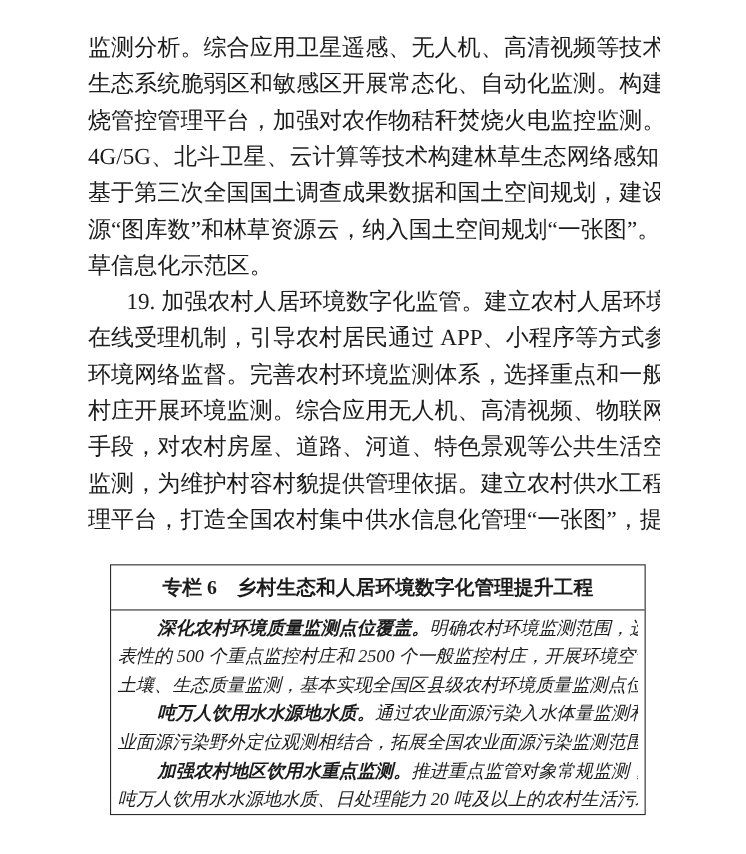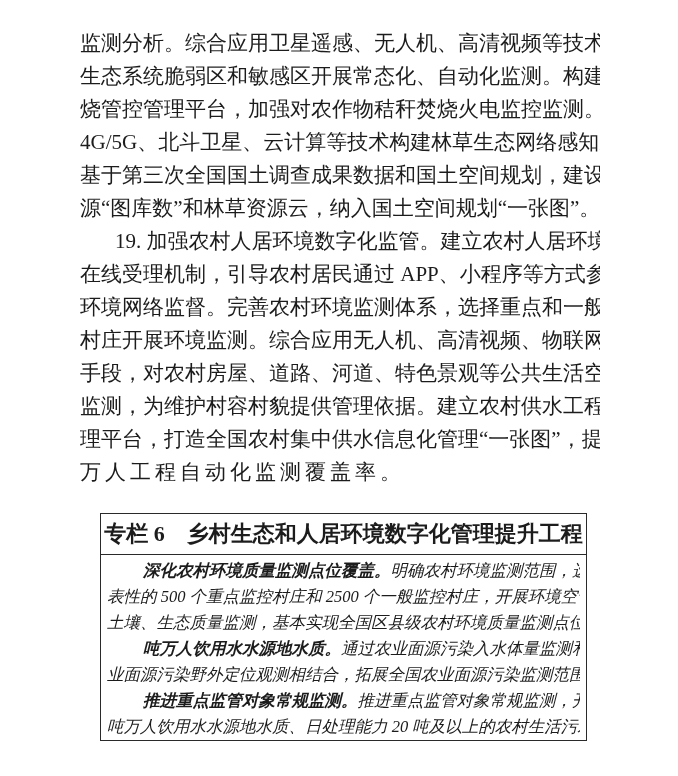--- a/index.html
+++ b/index.html
@@ -47,21 +47,21 @@
     border: 1.5px solid #2a2a2a;
     box-sizing: border-box;
     background: #ffffff;
   }
   .callout-header {
     height: 40px;
     line-height: 40px;
     border-bottom: 1.5px solid #2a2a2a;
     text-align: center;
     font-weight: bold;
-    font-size: 22px;
+    font-size: 18px;
     white-space: nowrap;
     overflow: hidden;
   }
   .callout-body {
     padding: 3px 6px 0 6px;
     font-style: italic;
   }
   .box-line {
     height: 26px;
     line-height: 26px;
@@ -83,51 +83,51 @@
 
   <div class="text-column">
 
     <div>
       <div class="body-line"><span>监测分析。综合应用卫星遥感、无人机、高清视频等技术对农村</span></div>
       <div class="body-line"><span>生态系统脆弱区和敏感区开展常态化、自动化监测。构建秸秆焚</span></div>
       <div class="body-line"><span>烧管控管理平台，加强对农作物秸秆焚烧火电监控监测。利用</span></div>
       <div class="body-line"><span>4G/5G、北斗卫星、云计算等技术构建林草生态网络感知系统。</span></div>
       <div class="body-line"><span>基于第三次全国国土调查成果数据和国土空间规划，建设林草资</span></div>
       <div class="body-line"><span>源“图库数”和林草资源云，纳入国土空间规划“一张图”。建设林</span></div>
+      <div class="body-line"><span>草信息化示范区。</span></div>
     </div>
 
     <div>
       <div class="body-line first-line-indent"><span class="lead-bold">19. 加强农村人居环境数字化监管。</span><span>建立农村人居环境问题</span></div>
       <div class="body-line"><span>在线受理机制，引导农村居民通过 APP、小程序等方式参与人居</span></div>
       <div class="body-line"><span>环境网络监督。完善农村环境监测体系，选择重点和一般类监控</span></div>
       <div class="body-line"><span>村庄开展环境监测。综合应用无人机、高清视频、物联网等技术</span></div>
       <div class="body-line"><span>手段，对农村房屋、道路、河道、特色景观等公共生活空间进行</span></div>
       <div class="body-line"><span>监测，为维护村容村貌提供管理依据。建立农村供水工程数字管</span></div>
       <div class="body-line"><span>理平台，打造全国农村集中供水信息化管理“一张图”，提升千吨</span></div>
-      <div class="body-line spread"><span>万人工程自动化监测覆盖率。</span></div>
     </div>
 
   </div>
 
   <div class="callout-box">
     <div class="callout-header">专栏 6　乡村生态和人居环境数字化管理提升工程</div>
     <div class="callout-body">
 
       <div>
         <div class="box-line box-indent"><span class="lead-bold">深化农村环境质量监测点位覆盖。</span><span>明确农村环境监测范围，选择全国有代</span></div>
         <div class="box-line"><span>表性的 500 个重点监控村庄和 2500 个一般监控村庄，开展环境空气、地表水、</span></div>
         <div class="box-line"><span>土壤、生态质量监测，基本实现全国区县级农村环境质量监测点位全覆盖。</span></div>
       </div>
 
       <div>
         <div class="box-line box-indent"><span class="lead-bold">吨万人饮用水水源地水质。</span><span>通过农业面源污染入水体量监测和小流域农</span></div>
         <div class="box-line"><span>业面源污染野外定位观测相结合，拓展全国农业面源污染监测范围。</span></div>
       </div>
 
       <div>
-        <div class="box-line box-indent"><span class="lead-bold">推进重点监管对象常规监测。</span><span>推进重点监管对象常规监测，开展农村千</span></div>
+        <div class="box-line box-indent"><span class="lead-bold">加强农村地区饮用水重点监测。</span><span>推进重点监管对象常规监测，开展农村千</span></div>
         <div class="box-line"><span>吨万人饮用水水源地水质、日处理能力 20 吨及以上的农村生活污水处理设施</span></div>
       </div>
 
     </div>
   </div>
 
 </div>
 
 </body></html>

